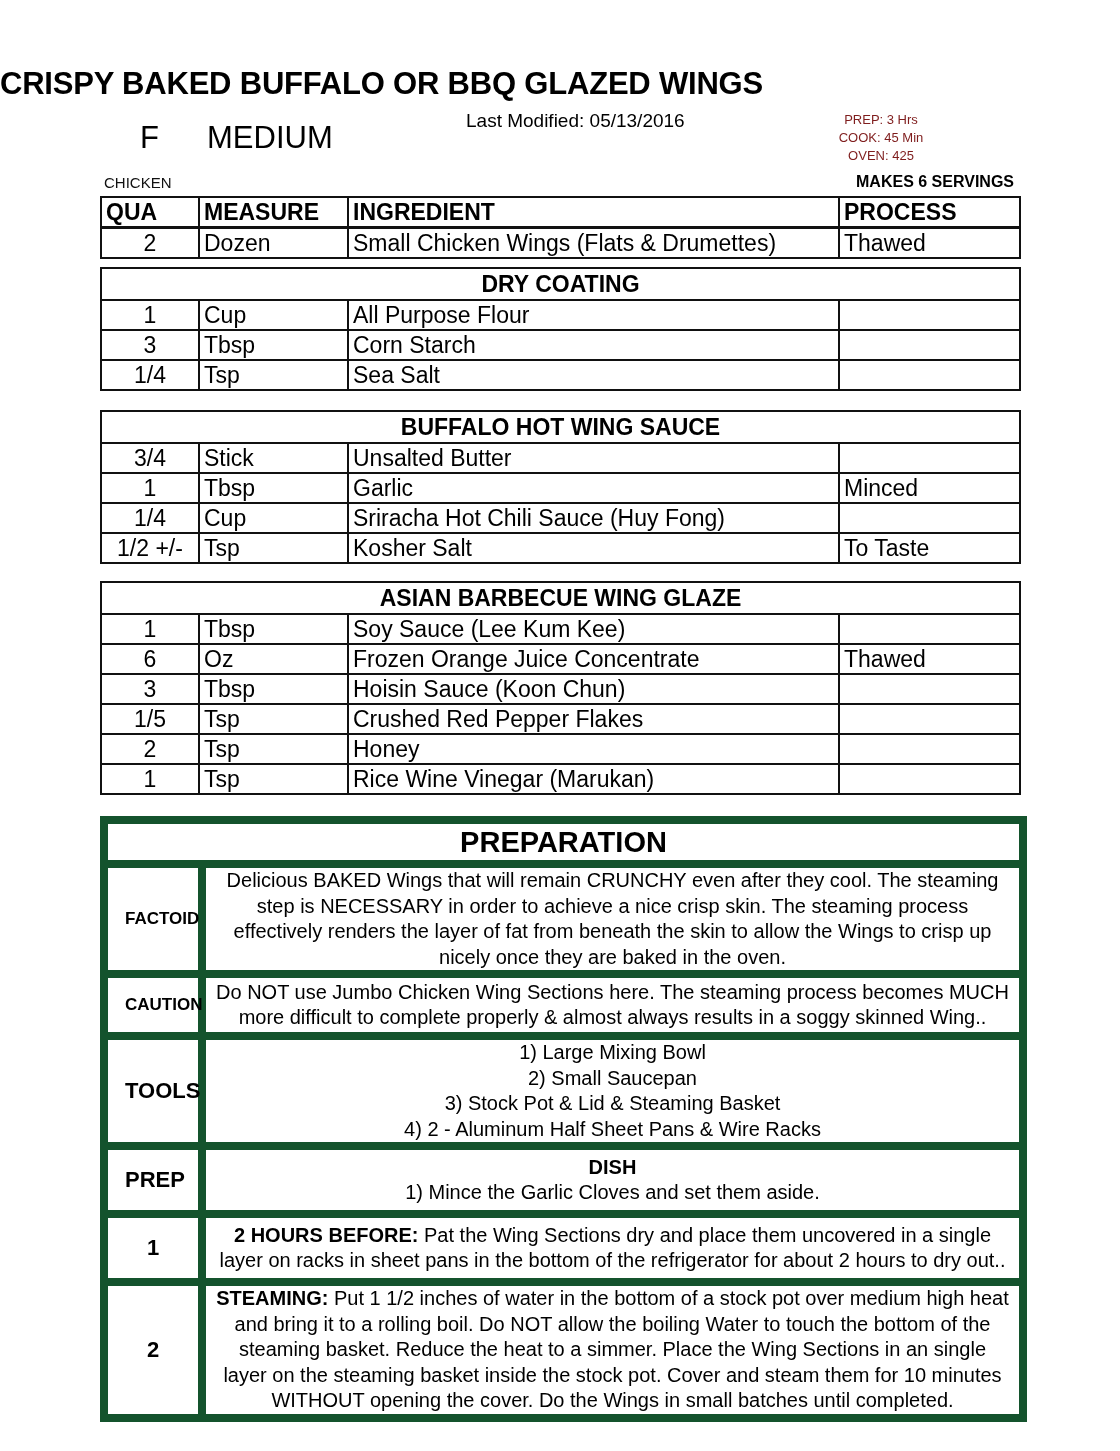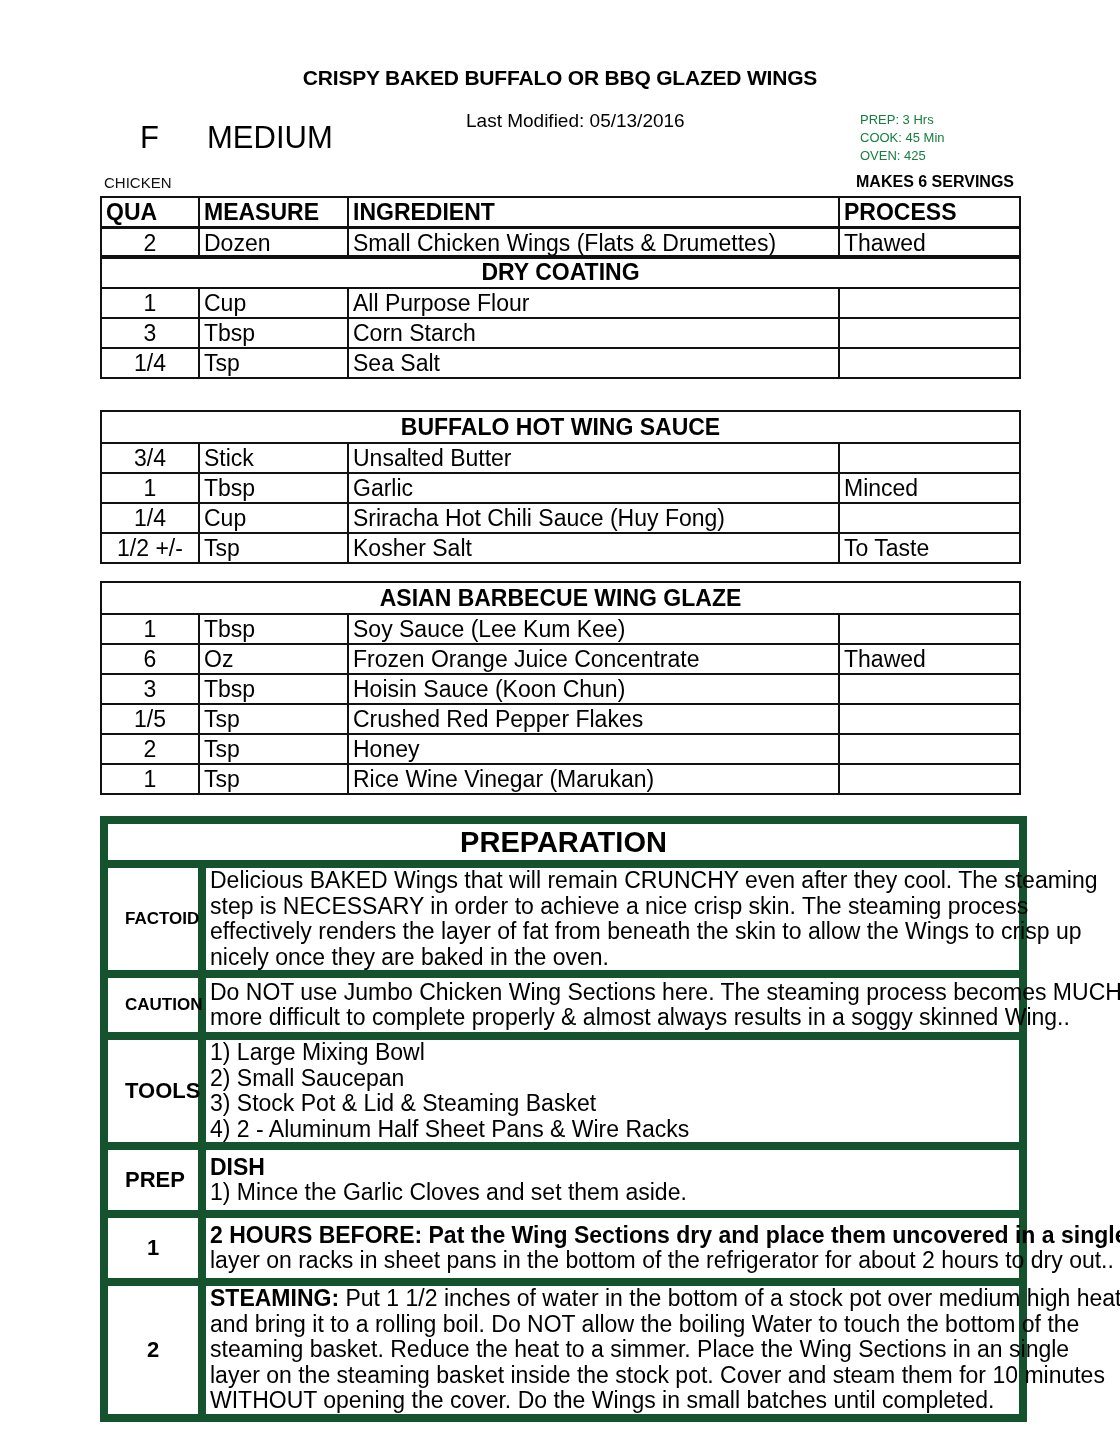--- a/index.html
+++ b/index.html
@@ -1,41 +1,41 @@
 <!DOCTYPE html>
 <html><head>
 <meta charset="utf-8">
 <style>
   html, body { margin: 0; padding: 0; background: #ffffff; }
   body { width: 1120px; height: 1451px; position: relative; overflow: hidden;
          font-family: "Liberation Sans", sans-serif; color: #000; }
   .abs { position: absolute; }
-  .title { left: 0; width: 1120px; top: 66px; text-align: center; font-size: 21px; font-weight: bold; letter-spacing: -0.2px; }
+  .title { left: 0; width: 1120px; top: 66px; text-align: left; font-size: 31px; font-weight: bold; letter-spacing: -0.2px; }
   .grade { left: 140px; top: 120px; font-size: 31px; }
   .difficulty { left: 207px; top: 120px; font-size: 31px; }
   .modified { left: 466px; top: 110px; font-size: 19px; }
-  .times { left: 860px; width: 130px; top: 111px; text-align: left; font-size: 13px; line-height: 18px; color: #15803d; }
+  .times { left: 816px; width: 130px; top: 111px; text-align: center; font-size: 13px; line-height: 18px; color: #7f1d1d; }
   .category { left: 104px; top: 174px; font-size: 15px; color: #111; }
   .servings { right: 106px; top: 173px; font-size: 16px; font-weight: bold; }
 
   table.grid { position: absolute; left: 100px; width: 919px; border-collapse: collapse; table-layout: fixed; }
   table.grid td { border: 2px solid #111; padding: 0 4px; font-size: 23px; height: 28px; line-height: 28px; white-space: nowrap; overflow: hidden; }
   table.grid td.qty { text-align: center; padding: 0; }
   table.grid td.head { font-weight: bold; font-size: 23px; }
   table.grid td.section { text-align: center; font-weight: bold; font-size: 23px; height: 30px; }
   table.grid tr.hdr td { border-bottom-width: 3px; }
   col.c1 { width: 98px; } col.c2 { width: 149px; } col.c3 { width: 491px; } col.c4 { width: 181px; }
 
   table.prep { position: absolute; left: 100px; top: 816px; width: 919px; border-collapse: collapse; table-layout: fixed; }
   table.prep td { border: 8px solid #14532d; vertical-align: middle; }
   table.prep td.ptitle { text-align: center; font-weight: bold; font-size: 29px; height: 34px; }
   table.prep td.lbl { text-align: center; font-weight: bold; padding: 17px; }
   table.prep td.lbl.small { font-size: 17px; }
   table.prep td.lbl.big { font-size: 22px; }
-  table.prep td.txt { font-size: 23px; line-height: 25.5px; padding: 0 4px; }
+  table.prep td.txt { font-size: 20px; line-height: 25.5px; padding: 0 4px; text-align: center; }
   table.prep td.txt .line { display: block; white-space: nowrap; }
   table.prep col.p1 { width: 98px; } table.prep col.p2 { width: 821px; }
   b.kw { font-weight: bold; }
 </style>
 </head>
 <body>
 
 <div class="abs title">CRISPY BAKED BUFFALO OR BBQ GLAZED WINGS</div>
 <div class="abs grade">F</div>
 <div class="abs difficulty">MEDIUM</div>
@@ -64,21 +64,21 @@
   </tr>
   <tr>
     <td class="qty">2</td>
     <td>Dozen</td>
     <td>Small Chicken Wings (Flats &amp; Drumettes)</td>
     <td>Thawed</td>
   </tr>
 </tbody>
   </table>
 
-<table class="grid" style="top:255px;">
+<table class="grid" style="top:267px;">
   <colgroup>
       <col class="c1">
       <col class="c2">
       <col class="c3">
       <col class="c4">
     </colgroup>
   <tbody>
       <tr>
         <td colspan="4" class="section">DRY COATING</td>
       </tr>
@@ -228,21 +228,21 @@
   <tr style="height:53px;">
     <td class="lbl big">PREP</td>
     <td class="txt">
       <span class="line kw" style="font-weight:bold;">DISH</span>
       <span class="line">1) Mince the Garlic Cloves and set them aside.</span>
     </td>
   </tr>
   <tr style="height:52px;">
     <td class="lbl big">1</td>
     <td class="txt">
-      <span class="line"><b class="kw">2 HOURS BEFORE:</b><span style="white-space:pre;font-weight:bold;"> Pat the Wing Sections dry and place them uncovered in a single</span></span>
+      <span class="line"><b class="kw">2 HOURS BEFORE:</b><span style="white-space:pre;"> Pat the Wing Sections dry and place them uncovered in a single</span></span>
       <span class="line">layer on racks in sheet pans in the bottom of the refrigerator for about 2 hours to dry out..</span>
     </td>
   </tr>
   <tr style="height:131px;">
     <td class="lbl big">2</td>
     <td class="txt">
       <span class="line"><b class="kw">STEAMING:</b><span style="white-space:pre;"> Put 1 1/2 inches of water in the bottom of a stock pot over medium high heat</span></span>
       <span class="line">and bring it to a rolling boil. Do NOT allow the boiling Water to touch the bottom of the</span>
       <span class="line">steaming basket. Reduce the heat to a simmer. Place the Wing Sections in an single</span>
       <span class="line">layer on the steaming basket inside the stock pot. Cover and steam them for 10 minutes</span>

